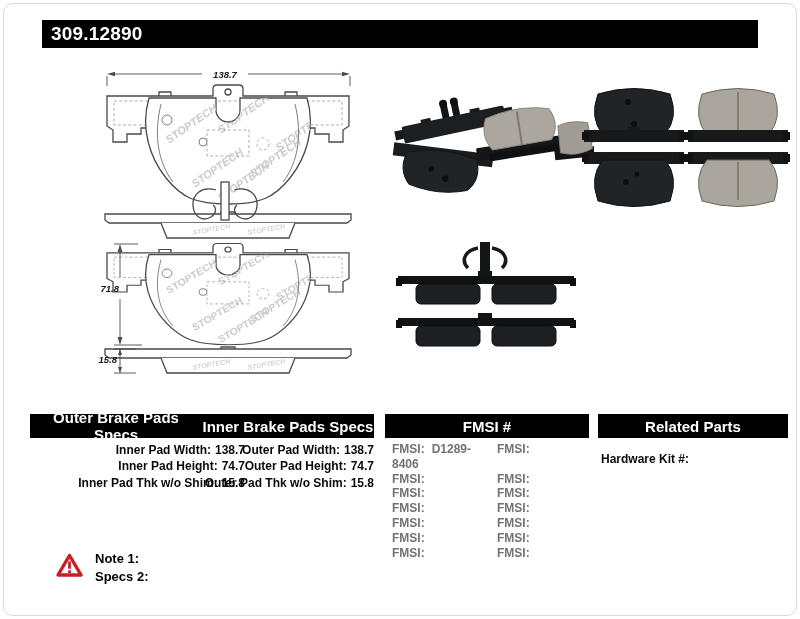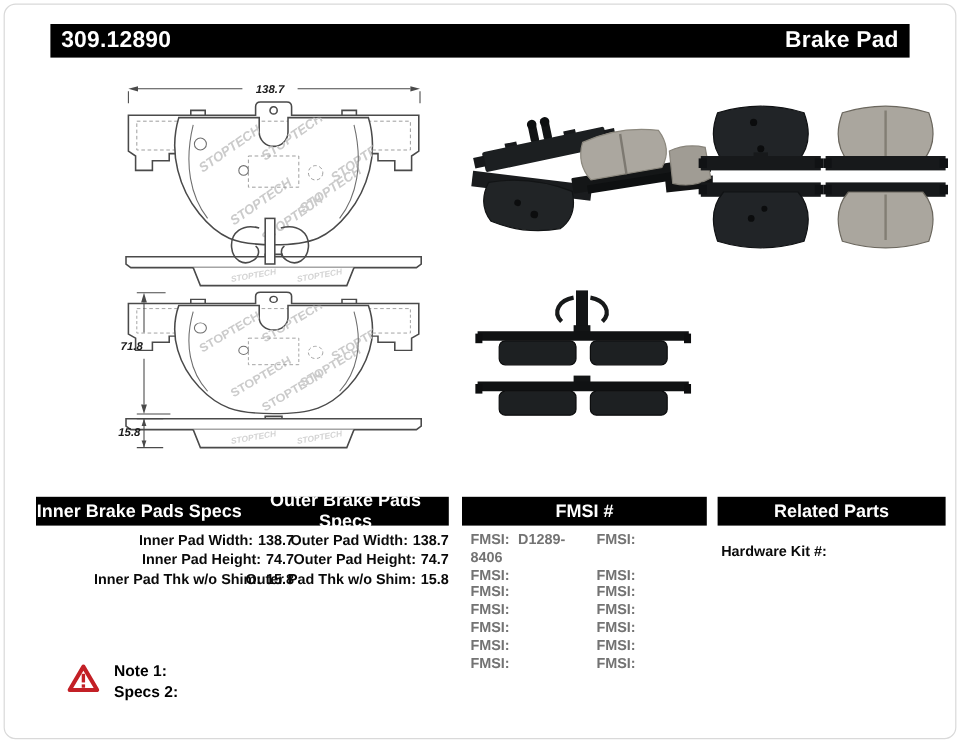--- a/index.html
+++ b/index.html
@@ -55,21 +55,20 @@
   .note{position:absolute;left:95px;font-size:13px;font-weight:bold;color:#000;}
   .note1{top:551px;} .note2{top:569px;}
 </style>
 </head>
 <body>
 
 <div class="page"></div>
 
 <header class="topbar">
   <span>309.12890</span>
-  <span>Brake Pad</span>
 </header>
 
 <svg class="drawing" width="310" height="320" viewBox="0 0 310 320">
   <defs>
     <path id="padshape" d="M46,16 H113 V28 A12,12 0 0 0 137,28 V16 H204 C213,46 203,76 187,96 C171,116 157,122 125,122 C93,122 79,116 63,96 C47,76 37,46 46,16 Z"></path>
     <clipPath id="padclip">
         <use href="#padshape"></use>
       </clipPath>
 
     <g id="padface">
@@ -225,22 +224,22 @@
     <rect x="82" y="77" width="14" height="6" fill="#131516"></rect>
     <path d="M2,82 H178 V88 L174,90 H6 L2,88 Z" fill="#101213"></path>
     <rect x="0" y="84" width="6" height="8" fill="#0d0e0f"></rect>
     <rect x="174" y="84" width="6" height="8" fill="#0d0e0f"></rect>
     <rect x="20" y="90" width="64" height="20" rx="5" fill="#1d2022" stroke="#0c0d0e"></rect>
     <rect x="96" y="90" width="64" height="20" rx="5" fill="#1d2022" stroke="#0c0d0e"></rect>
   </g>
 </svg>
 
 <div class="thead thead-specs">
+  <span>Outer Brake Pads Specs</span>
   <span>Inner Brake Pads Specs</span>
-  <span>Outer Brake Pads Specs</span>
 </div>
 <div class="thead thead-fmsi">FMSI #</div>
 <div class="thead thead-related">Related Parts</div>
 
 <div class="spec-col inner-col">
   <div class="spec-row"><span class="l">Inner Pad Width:</span><span class="v">138.7</span></div>
   <div class="spec-row"><span class="l">Inner Pad Height:</span><span class="v">74.7</span></div>
   <div class="spec-row"><span class="l">Inner Pad Thk w/o Shim:</span><span class="v">15.8</span></div>
 </div>
 

